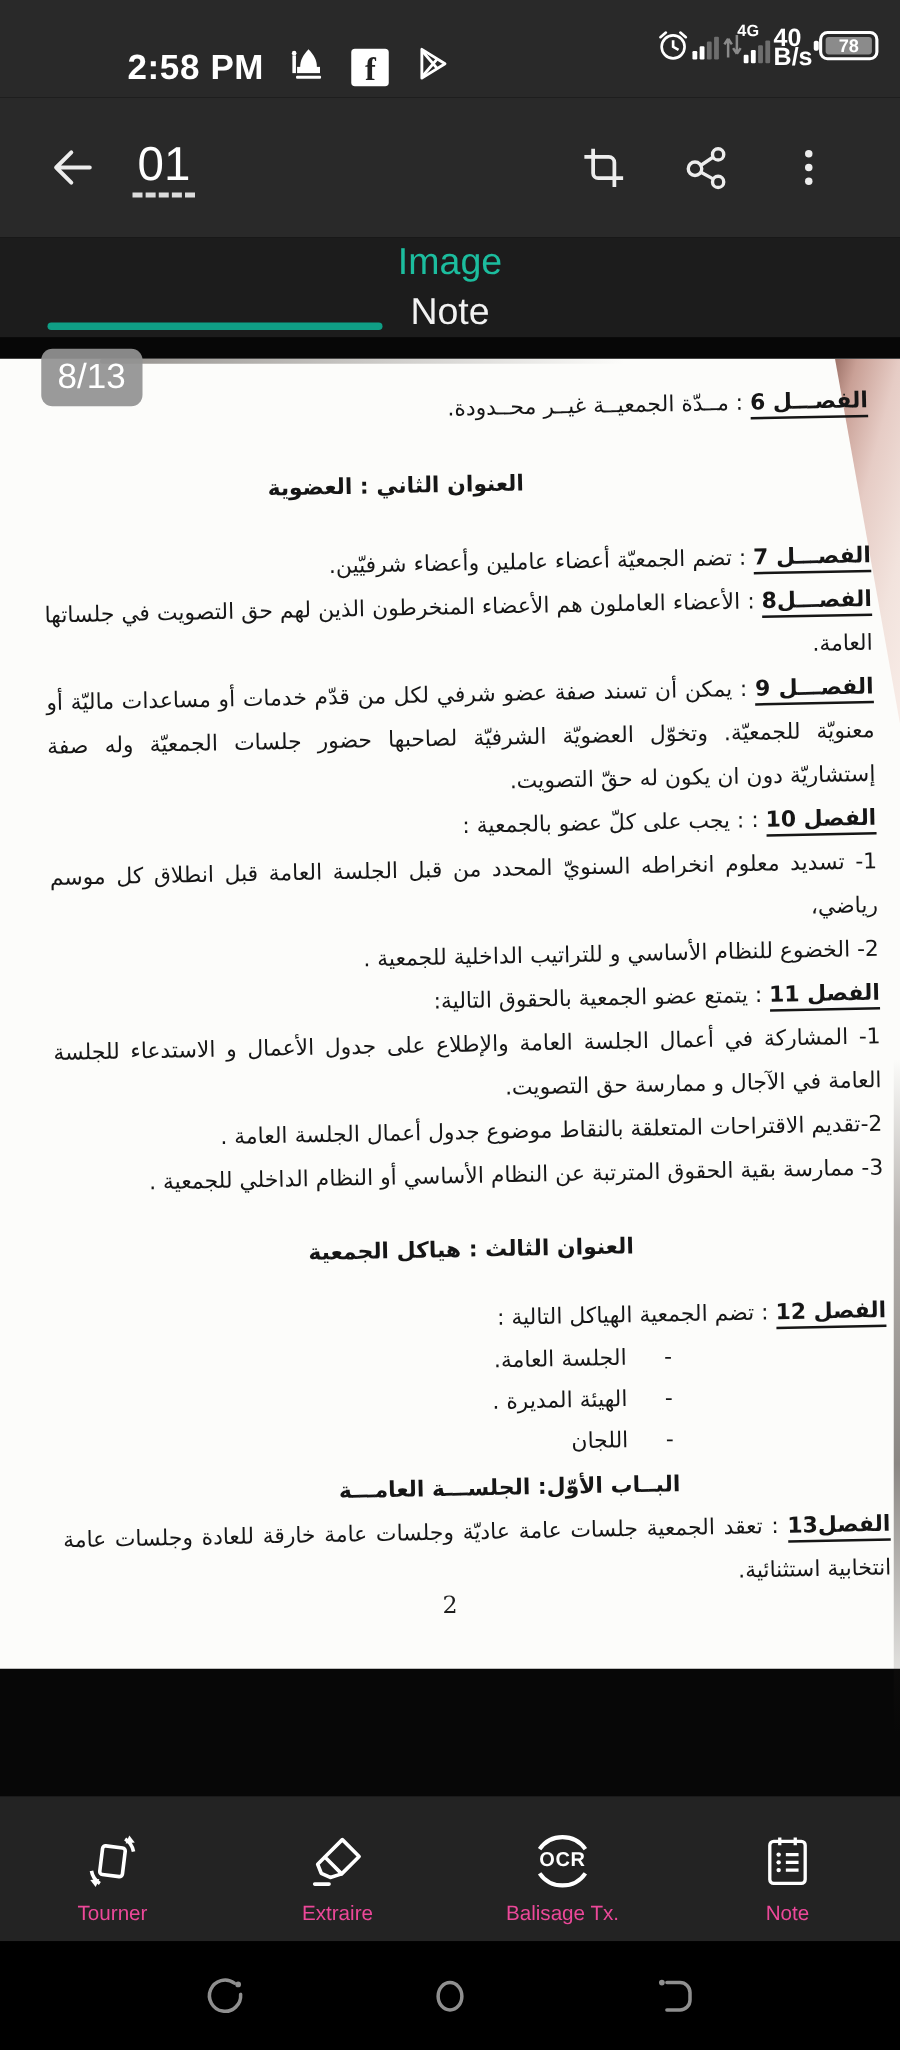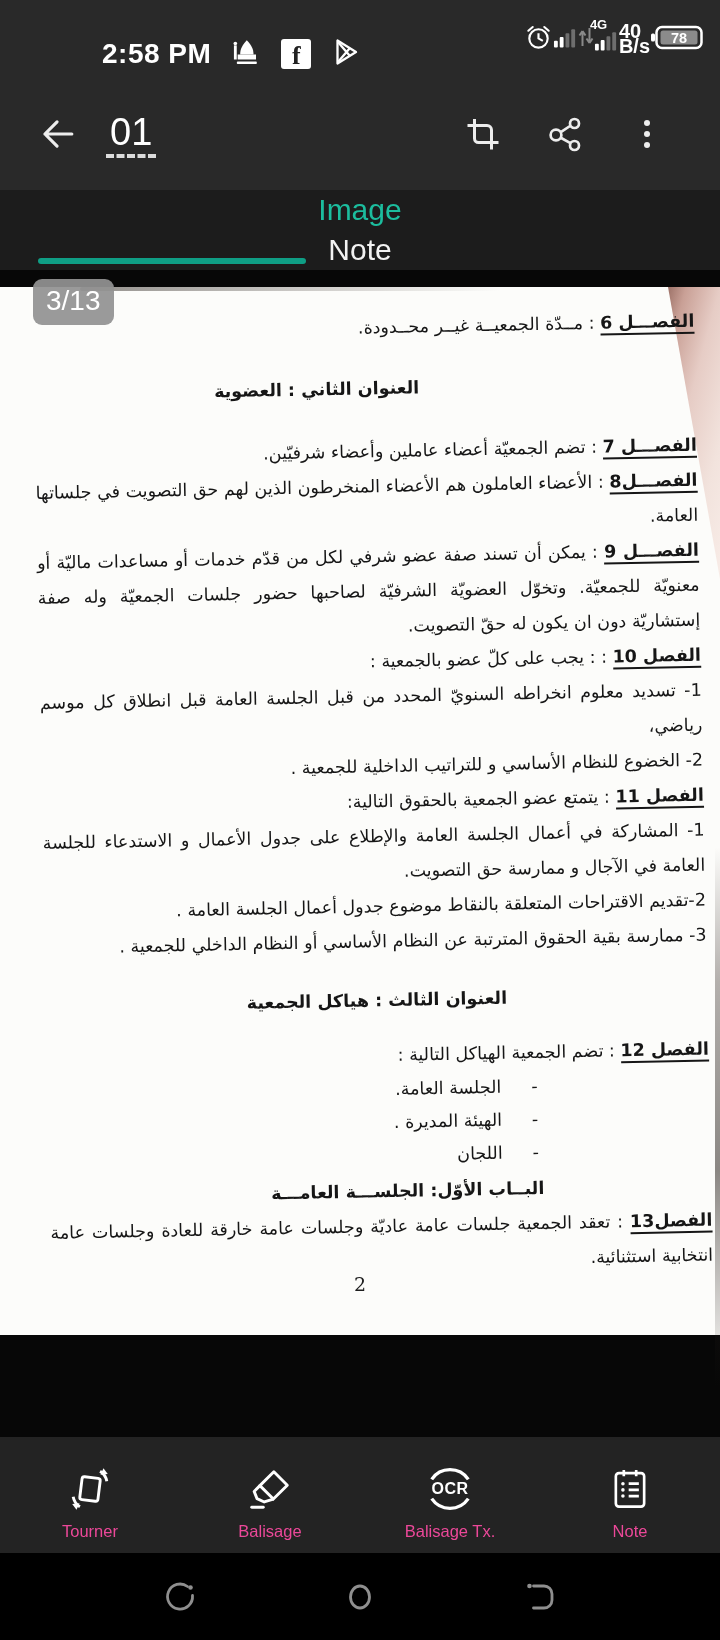--- a/index.html
+++ b/index.html
@@ -223,21 +223,21 @@
         <p class="p-line gap-md"><span class="chapter">الفصل 12</span> <span>: تضم الجمعية  الهياكل التالية :</span></p>
         <p class="p-bullet"><span class="dash">-</span><span>الجلسة العامة.</span></p>
         <p class="p-bullet"><span class="dash">-</span><span>الهيئة المديرة .</span></p>
         <p class="p-bullet"><span class="dash">-</span><span>اللجان</span></p>
         <p class="p-heading h-bab">البــاب الأوّل: الجلســـة العامـــة</p>
         <p class="p-line"><span class="chapter">الفصل13</span> <span>: تعقد الجمعية جلسات عامة عاديّة وجلسات عامة خارقة للعادة وجلسات عامة انتخابية استثنائية.</span></p>
       </div>
 
       <div class="page-num">2</div>
     </div>
-    <div class="page-indicator">3/13</div>
+    <div class="page-indicator">8/13</div>
   </div>
 
   <div class="toolbar">
     <div class="tool">
       <div class="tool-icon">
         <svg width="50" height="52" viewBox="0 0 52 52">
           <g fill="none" stroke="#fff" stroke-width="3">
             <rect x="16.5" y="14" width="19" height="24" rx="2.5" transform="rotate(7 26 26)"></rect>
             <path d="M36.5 7.5 a15.5 15.5 0 0 1 7 10.5"></path>
             <path d="M15.5 44.5 a15.5 15.5 0 0 1 -7 -10.5"></path>
@@ -249,21 +249,21 @@
       <div class="tool-label">Tourner</div>
     </div>
     <div class="tool">
       <div class="tool-icon">
         <svg width="50" height="52" viewBox="0 0 52 52" fill="none" stroke="#fff" stroke-width="3" stroke-linejoin="round">
           <path d="M30 8 L44 22 L29.5 36.5 L15.5 22.5 Z"></path>
           <path d="M15.5 22.5 L9.5 28.5 L12.5 36 L20 39.5 L29.5 36.5"></path>
           <path d="M7 45 H19" stroke-linecap="round"></path>
         </svg>
       </div>
-      <div class="tool-label">Balisage</div>
+      <div class="tool-label">Extraire</div>
     </div>
     <div class="tool">
       <div class="tool-icon">
         <svg width="52" height="54" viewBox="0 0 54 54" fill="none" stroke="#fff" stroke-width="3.4">
           <path d="M8 17 A 23 23 0 0 1 46 17"></path>
           <path d="M8 37 A 23 23 0 0 0 46 37"></path>
         </svg>
         <span class="ocr-label">OCR</span>
       </div>
       <div class="tool-label">Balisage Tx.</div>

